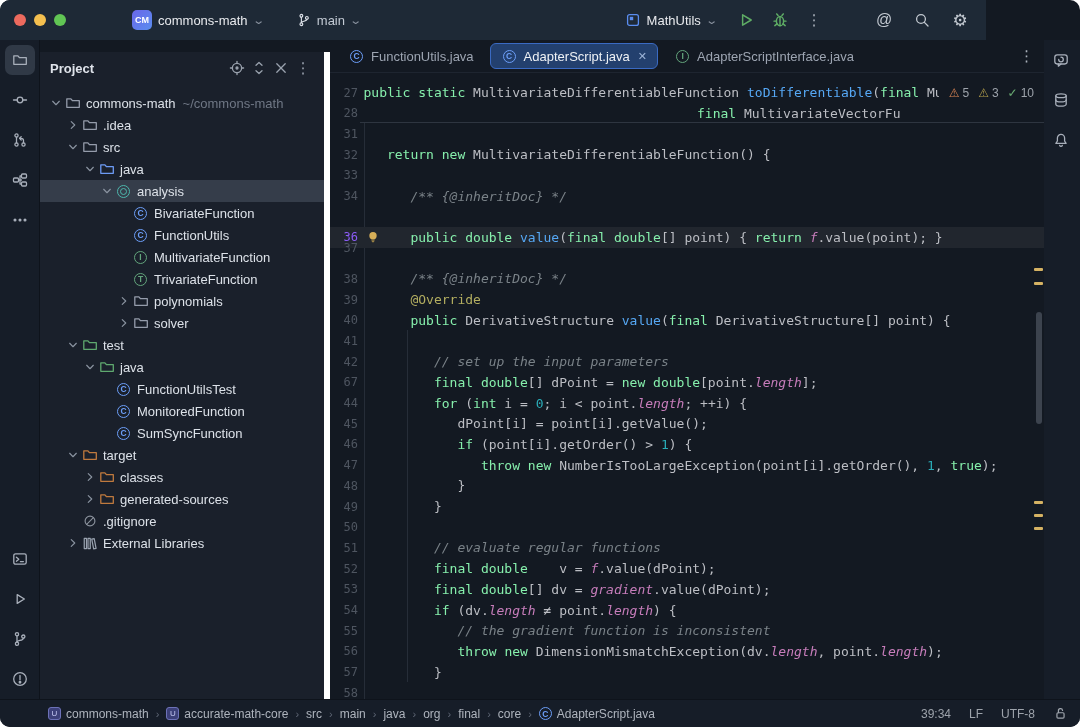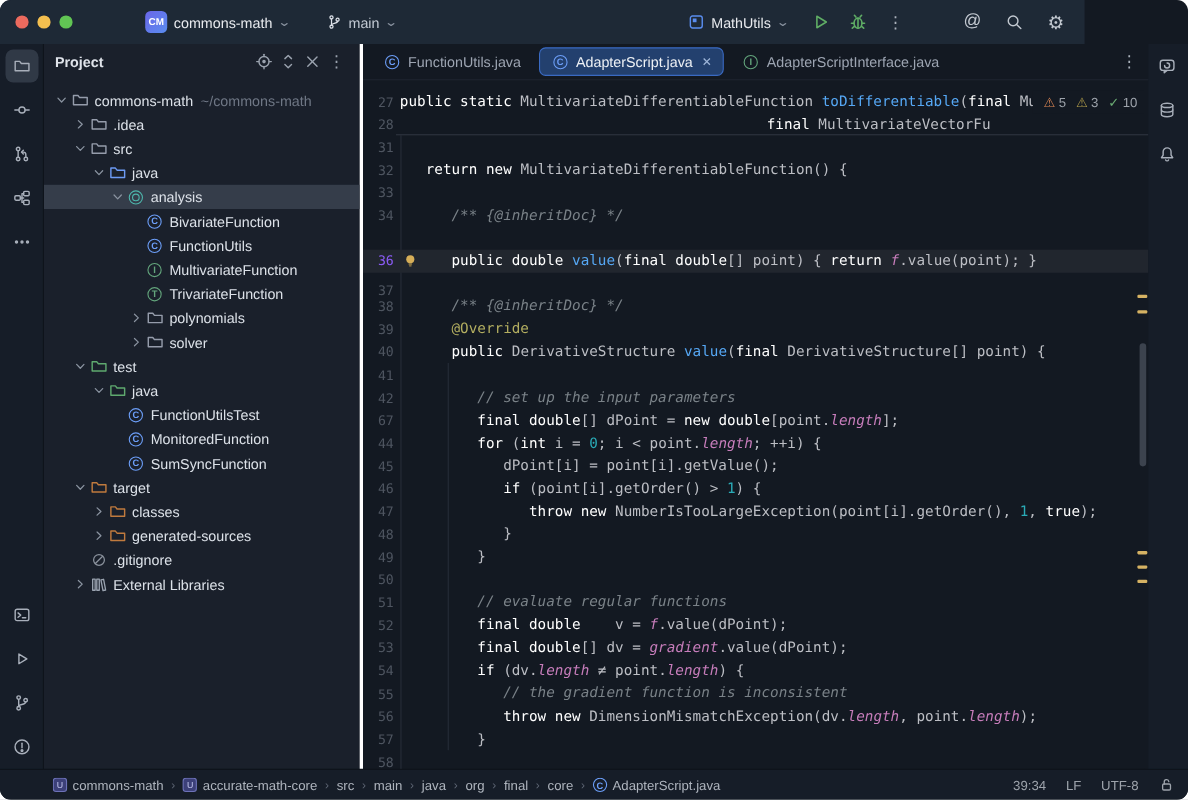--- a/index.html
+++ b/index.html
@@ -22,21 +22,21 @@
   .green{color:#5fad65;}
   .kebab{font-size:15px;color:#aab1bb;letter-spacing:0;}
   
   .strip{position:absolute;top:40px;bottom:28px;width:40px;background:#161d28;display:flex;flex-direction:column;align-items:center;}
   .strip.left{left:0;border-right:1px solid #0e131b;}
   .strip.right{right:0;border-left:1px solid #0e131b;}
   .tool{width:30px;height:30px;margin:5px 0;border-radius:7px;display:flex;align-items:center;justify-content:center;color:#a8afba;}
   .tool.active{background:#303946;color:#e3e7ee;}
   .strip .spacer{flex:1;}
   
-  .project{position:absolute;left:40px;top:40px;width:290px;bottom:28px;background:#1a202b;border-right:3px solid #ffffff;overflow:hidden;}
+  .project{position:absolute;left:40px;top:52px;width:290px;bottom:28px;background:#1a202b;border-right:6px solid #ffffff;overflow:hidden;}
   .proj-head{height:32px;display:flex;align-items:center;padding:0 10px;}
   .proj-title{font-size:13px;font-weight:bold;color:#dfe3ea;flex:1;}
   .proj-head .icon-btn{width:22px;height:22px;color:#9aa2ae;}
   .tree{position:absolute;left:0;right:0;top:40px;}
   .trow{height:22px;display:flex;align-items:center;font-size:13px;color:#dce1e8;white-space:nowrap;}
   .trow.sel{background:#353d4a;}
   .tchev{width:16px;display:flex;justify-content:center;color:#8a93a0;flex:none;}
   .ticon{width:17px;height:16px;display:flex;align-items:center;justify-content:center;flex:none;margin-right:5px;}
   .tsuffix{color:#6f7785;margin-left:7px;}
   .ring{width:13px;height:13px;border-radius:50%;display:flex;align-items:center;justify-content:center;
@@ -52,21 +52,21 @@
   .tab.active{background:#23406e;border:1px solid #3a6ac2;color:#eef1f5;}
   .tab .close{color:#9db4d8;font-size:11px;margin-left:2px;}
   .tab-kebab{position:absolute;right:10px;color:#aab1bb;font-size:15px;}
   .code-area{position:absolute;left:0;right:0;top:34px;bottom:0;overflow:hidden;
              font-family:"DejaVu Sans Mono",monospace;font-size:13px;}
   .cline{position:absolute;left:0;right:0;height:21px;display:flex;align-items:center;}
   .cline.hl{background:#21262e;}
   .lnum{position:absolute;left:2px;width:26px;text-align:right;font-size:12px;color:#4e5560;}
   .cline.hl .lnum{color:#8b5cf6;}
   .ctext{position:absolute;left:10px;white-space:pre;}
-  .tk-p{color:#bcbec4;} .tk-k{color:#ffffff;} .tk-d{color:#56a8f5;} .tk-a{color:#b3ae60;}
+  .tk-p{color:#bcbec4;} .tk-k{color:#86efac;} .tk-d{color:#56a8f5;} .tk-a{color:#b3ae60;}
   .tk-c{color:#7a8288;font-style:italic;margin-top:12px;} .tk-f{color:#c77dbb;font-style:italic;} .tk-n{color:#2aacb8;}
   .fold-sep{position:absolute;left:30px;right:0;height:1px;background:#2e3540;}
   .guide{position:absolute;width:1px;background:#262d38;}
   .bulb{position:absolute;left:36px;width:14px;height:14px;}
   .inspections{position:absolute;right:4px;top:0;height:21px;display:flex;align-items:center;gap:9px;
                background:#131922;padding:0 6px 0 10px;font-family:"Liberation Sans",sans-serif;}
   .insp{display:flex;align-items:center;gap:3px;font-size:12px;color:#9da3ab;}
   .insp .sym{font-size:12px;}
   .stripe-mark{position:absolute;right:1px;width:9px;height:3px;border-radius:1px;background:#d5b263;}
   .vscroll{position:absolute;right:2px;width:6px;border-radius:3px;background:#3c434e;}
@@ -605,21 +605,21 @@
           <span class="lnum">36</span>
           <span class="ctext"><span class="tk-p">         </span><span class="tk-k">public double</span><span class="tk-p"> </span><span class="tk-d">value</span><span class="tk-p">(</span><span class="tk-k">final double</span><span class="tk-p">[] point) { </span><span class="tk-k">return</span><span class="tk-p"> </span><span class="tk-f">f</span><span class="tk-p">.value(point); }</span></span>
           <span class="bulb" style="top: 3px;">
             <svg width="14" height="14" viewBox="0 0 16 16">
               <circle cx="8" cy="6.5" r="4.2" fill="#d6ae58"></circle>
               <rect x="6" y="10.6" width="4" height="1.6" rx="0.8" fill="#9a8246"></rect>
               <rect x="6.5" y="12.6" width="3" height="1.3" rx="0.65" fill="#9a8246"></rect>
             </svg>
           </span>
         </div>
-        <div class="cline" style="top: 179px;">
+        <div class="cline" style="top: 163px;">
           <span class="lnum">37</span>
           <span class="ctext"></span>
         </div>
         <div class="cline" style="top: 194.3px;">
           <span class="lnum">38</span>
           <span class="ctext"><span class="tk-p">         </span><span class="tk-c">/** {@inheritDoc} */</span></span>
         </div>
         <div class="cline" style="top: 215px;">
           <span class="lnum">39</span>
           <span class="ctext"><span class="tk-p">         </span><span class="tk-a">@Override</span></span>

